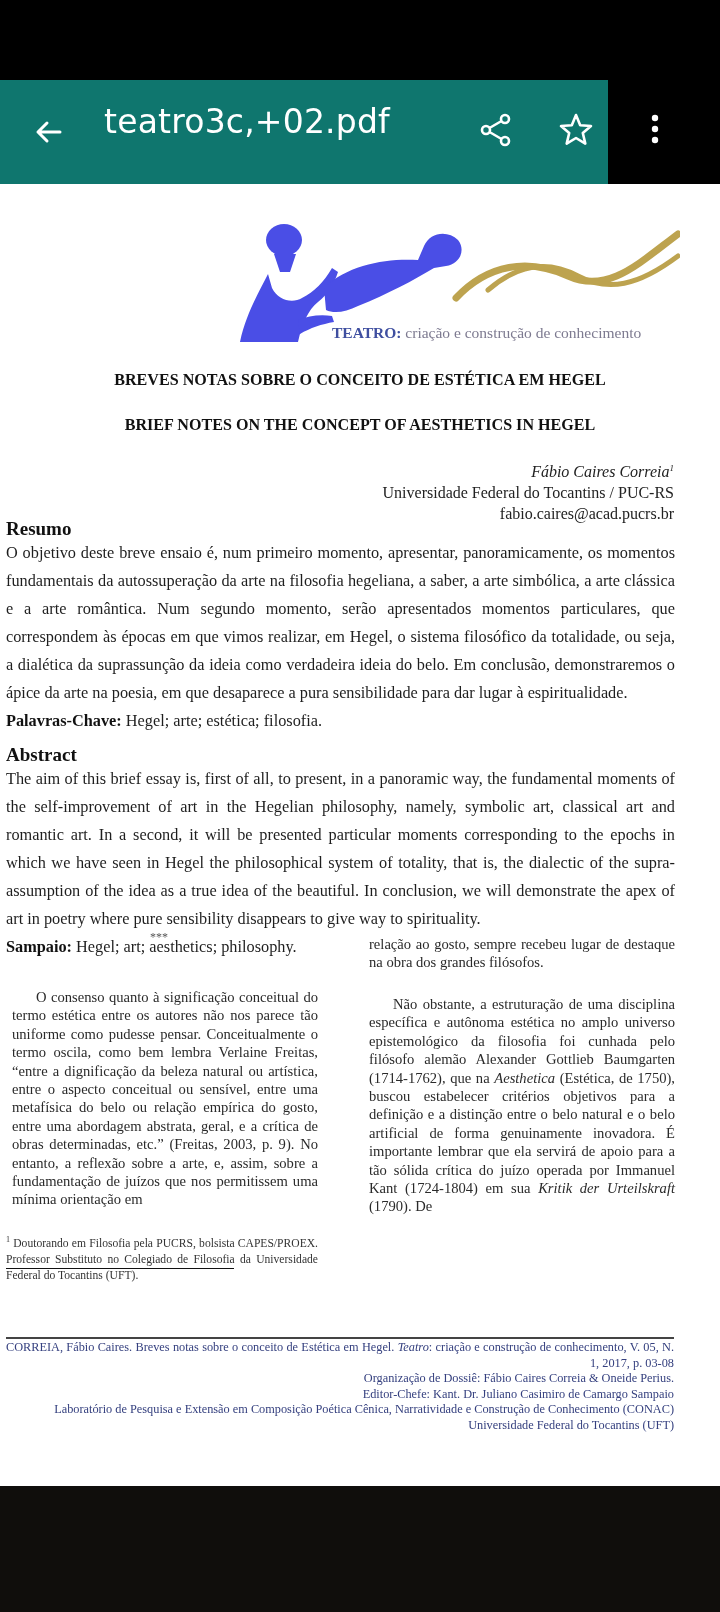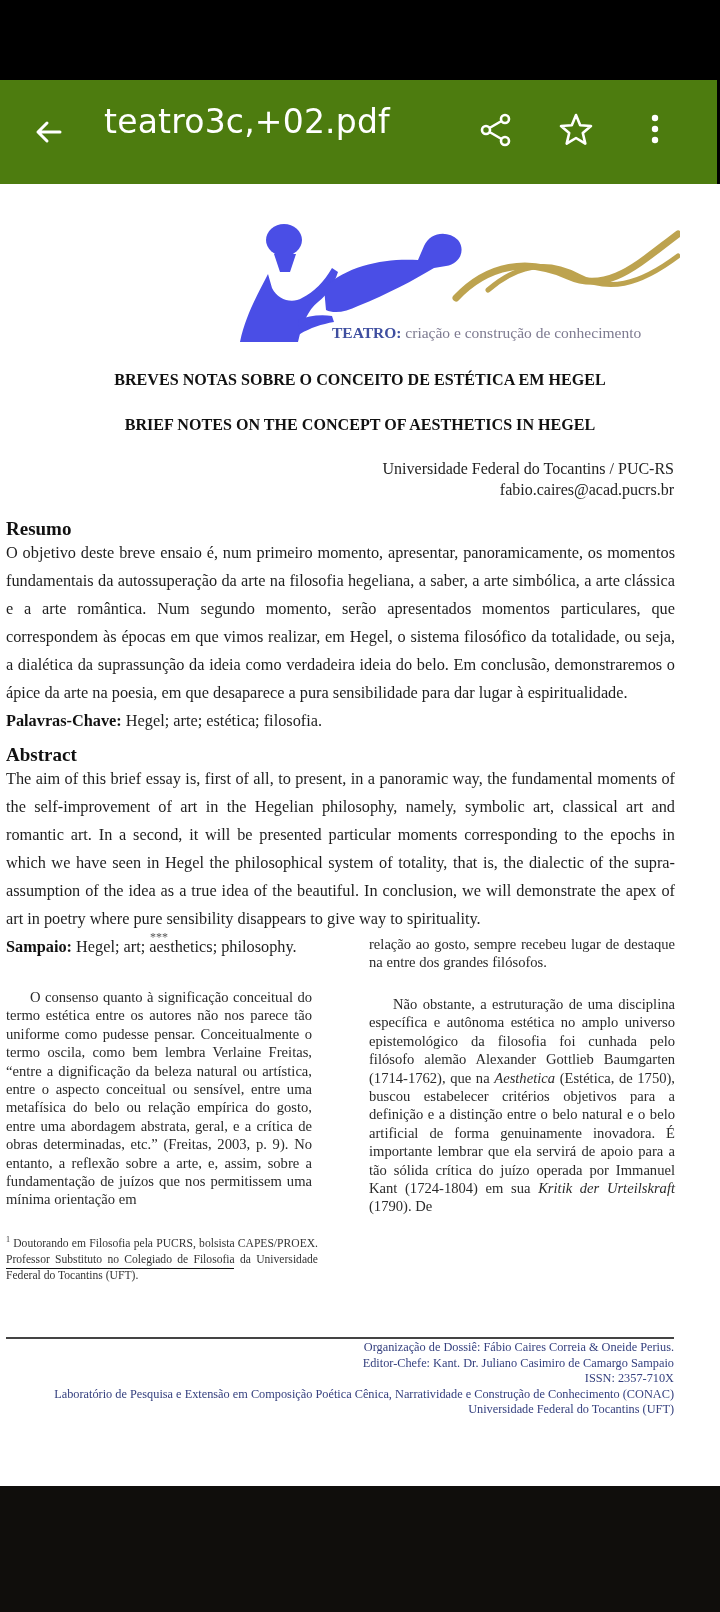--- a/index.html
+++ b/index.html
@@ -1,21 +1,21 @@
 <!DOCTYPE html>
 <html><head>
 <meta charset="utf-8">
 <style>
   * { box-sizing: border-box; margin: 0; padding: 0; }
   html, body { width: 720px; height: 1612px; background: #000; overflow: hidden; }
   body { position: relative; font-family: "Liberation Serif", serif; color: #1e1e1e; }
 
   .status-bar { position: absolute; left: 0; top: 0; width: 720px; height: 80px; background: #000; }
 
-  .app-bar { position: absolute; left: 0; top: 80px; width: 717px; height: 104px; background: #4d7c0f; color: #fff; padding-left: 48px; }
+  .app-bar { position: absolute; left: 0; top: 80px; width: 608px; height: 104px; background: #0f766e; color: #fff; padding-left: 48px; }
   .app-bar .back { position: absolute; left: 30px; top: 32px; width: 40px; height: 40px; cursor: pointer; }
   .app-bar .title { position: absolute; left: 104px; top: 22px; font-family: "DejaVu Sans", sans-serif; font-size: 33px; color: #fff; letter-spacing: 0.2px; }
   .app-bar .share { position: absolute; left: 476px; top: 30px; width: 40px; height: 40px; cursor: pointer; }
   .app-bar .star { position: absolute; left: 556px; top: 30px; width: 40px; height: 40px; cursor: pointer; }
   .app-bar .more { position: absolute; left: 640px; top: 30px; width: 30px; height: 40px; cursor: pointer; }
 
   .page { position: absolute; left: 0; top: 184px; width: 720px; height: 1302px; background: #ffffff; }
   .bottom-area { position: absolute; left: 0; top: 1486px; width: 720px; height: 126px; background: #100e0c; }
 
   .logo { position: absolute; left: 238px; top: 40px; width: 442px; height: 122px; }
@@ -28,21 +28,21 @@
 
   .author-block { position: absolute; right: 46px; top: 274px; text-align: right; font-size: 16px; line-height: 21px; color: #222; }
   .author-name { font-style: italic; }
   .author-name sup { font-size: 9px; }
 
   .section-head { position: absolute; left: 6px; font-weight: bold; font-size: 19px; color: #111; }
   .para { position: absolute; left: 6px; width: 669px; font-size: 16.3px; line-height: 28px; text-align: justify; color: #1e1e1e; }
   .para b { color: #111; }
 
   .col { position: absolute; font-size: 14.6px; line-height: 18.4px; text-align: justify; color: #2a2a2a; }
-  .col-left { left: 6px; width: 306px; }
+  .col-left { left: 12px; width: 306px; }
   .col-right { left: 369px; width: 306px; }
   .indent { text-indent: 24px; }
   .stars { position: absolute; left: 6px; width: 306px; text-align: center; top: 746px; font-size: 12px; color: #555; }
 
   .fn-rule { position: absolute; left: 6px; top: 1084px; width: 228px; border-top: 1.5px solid #111; }
   .footnote { position: absolute; left: 6px; top: 1048px; width: 312px; font-size: 11.6px; line-height: 16px; text-align: justify; color: #333; }
   .footnote sup { font-size: 8px; }
 
   .foot-rule { position: absolute; left: 6px; top: 1153px; width: 668px; border-top: 2.5px solid #444; }
   .citation { position: absolute; left: 6px; top: 1156px; width: 668px; font-size: 12.3px; line-height: 15.5px; color: #35407f; }
@@ -101,49 +101,50 @@
         <path d="M250 66 C280 40 310 36 340 52 C370 68 400 62 440 32" stroke-width="5"></path>
       </g>
     </svg>
   </div>
   <div class="logo-caption"><b>TEATRO:</b><span> criação e construção de conhecimento</span></div>
 
   <div class="title-pt">BREVES NOTAS SOBRE O CONCEITO DE ESTÉTICA EM HEGEL</div>
   <div class="title-en">BRIEF NOTES ON THE CONCEPT OF AESTHETICS IN HEGEL</div>
 
   <div class="author-block">
+    <div class="author-name"><span>Fábio Caires Correia</span><sup>1</sup></div>
     <div>Universidade Federal do Tocantins / PUC-RS</div>
     <div>fabio.caires@acad.pucrs.br</div>
   </div>
 
   <div class="section-head" style="top:334px;">Resumo</div>
   <div class="para" style="top:355px;">
     <span>O objetivo deste breve ensaio é, num primeiro momento, apresentar, panoramicamente, os momentos fundamentais da autossuperação da arte na filosofia hegeliana, a saber, a arte simbólica, a arte clássica e a arte romântica. Num segundo momento, serão apresentados momentos particulares, que correspondem às épocas em que vimos realizar, em Hegel, o sistema filosófico da totalidade, ou seja, a dialética da suprassunção da ideia como verdadeira ideia do belo. Em conclusão, demonstraremos o ápice da arte na poesia, em que desaparece a pura sensibilidade para dar lugar à espiritualidade.</span><br>
     <b>Palavras-Chave:</b><span> Hegel; arte; estética; filosofia.</span>
   </div>
 
   <div class="section-head" style="top:560px;">Abstract</div>
   <div class="para" style="top:581px;">
     <span>The aim of this brief essay is, first of all, to present, in a panoramic way, the fundamental moments of the self-improvement of art in the Hegelian philosophy, namely, symbolic art, classical art and romantic art. In a second, it will be presented particular moments corresponding to the epochs in which we have seen in Hegel the philosophical system of totality, that is, the dialectic of the supra-assumption of the idea as a true idea of the beautiful. In conclusion, we will demonstrate the apex of art in poetry where pure sensibility disappears to give way to spirituality.</span><br>
     <b>Sampaio:</b><span> Hegel; art; aesthetics; philosophy.</span>
   </div>
 
   <div class="stars">***</div>
 
   <div class="col col-left indent" style="top:804px;">O consenso quanto à significação conceitual do termo estética entre os autores não nos parece tão uniforme como pudesse pensar. Conceitualmente o termo oscila, como bem lembra Verlaine Freitas, “entre a dignificação da beleza natural ou artística, entre o aspecto conceitual ou sensível, entre uma metafísica do belo ou relação empírica do gosto, entre uma abordagem abstrata, geral, e a crítica de obras determinadas, etc.” (Freitas, 2003, p. 9). No entanto, a reflexão sobre a arte, e, assim, sobre a fundamentação de juízos que nos permitissem uma mínima orientação em</div>
 
-  <div class="col col-right" style="top:751px;">relação ao gosto, sempre recebeu lugar de destaque na entre dos grandes filósofos.</div>
+  <div class="col col-right" style="top:751px;">relação ao gosto, sempre recebeu lugar de destaque na obra dos grandes filósofos.</div>
   <div class="col col-right indent" style="top:811px;"><span>Não obstante, a estruturação de uma disciplina específica e autônoma estética no amplo universo epistemológico da filosofia foi cunhada pelo filósofo alemão Alexander Gottlieb Baumgarten (1714-1762), que na </span><i>Aesthetica</i><span> (Estética, de 1750), buscou estabelecer critérios objetivos para a definição e a distinção entre o belo natural e o belo artificial de forma genuinamente inovadora. É importante lembrar que ela servirá de apoio para a tão sólida crítica do juízo operada por Immanuel Kant (1724-1804) em sua </span><i>Kritik der Urteilskraft</i><span> (1790). De</span></div>
 
   <div class="fn-rule"></div>
   <div class="footnote"><sup>1</sup><span> Doutorando em Filosofia pela PUCRS, bolsista CAPES/PROEX. Professor Substituto no Colegiado de Filosofia da Universidade Federal do Tocantins (UFT).</span></div>
 
   <div class="foot-rule"></div>
   <div class="citation">
+    <div class="c1"><span>CORREIA, Fábio Caires. Breves notas sobre o conceito de Estética em Hegel. </span><i>Teatro</i><span>: criação e construção de conhecimento, V. 05, N. 1, 2017, p. 03-08</span></div>
     <div class="r">Organização de Dossiê: Fábio Caires Correia &amp; Oneide Perius.</div>
     <div class="r">Editor-Chefe: Kant. Dr. Juliano Casimiro de Camargo Sampaio</div>
-    <div class="r">ISSN: 2357-710X</div>
     <div class="lab">Laboratório de Pesquisa e Extensão em Composição Poética Cênica, Narratividade e Construção de Conhecimento (CONAC)</div>
     <div class="r">Universidade Federal do Tocantins (UFT)</div>
   </div>
 </div>
 
 <div class="bottom-area"></div>
 
 </body></html>

